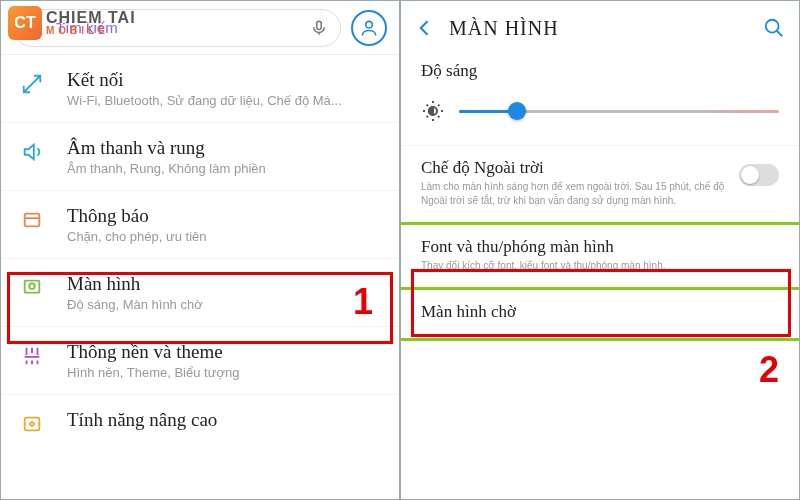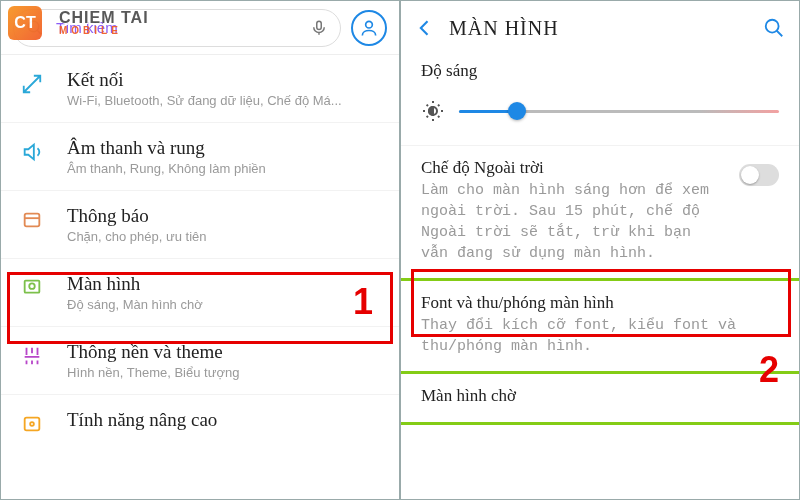--- a/index.html
+++ b/index.html
@@ -116,24 +116,23 @@
   padding: 12px 20px 14px 20px;
   border-bottom: 3px solid #84cc16;
 }
 .section-title-sm {
   font-size: 17px;
   font-family: Liberation Serif, serif;
   color: #222;
   margin-bottom: 2px;
 }
 .section-sub {
-  font-size: 15px;
+  font-size: 10px;
   color: #9a9a9a;
   line-height: 1.4;
-  font-family: Liberation Mono, monospace;
 }
 .section .row-flex { display:flex; align-items:flex-start; gap:12px; }
 .toggle {
   width: 40px; height: 22px; border-radius: 12px;
   background: #ddd; position: relative; flex-shrink:0; margin-top:6px;
 }
 .toggle::after {
   content:""; position:absolute; left:2px; top:2px;
   width:18px; height:18px; border-radius:50%; background:#fff;
   box-shadow: 0 1px 2px rgba(0,0,0,.3);
@@ -155,21 +154,21 @@
 .slider-thumb {
   position:absolute; top:50%;
   width:18px; height:18px; background:#1e88e5;
   border-radius:50%; transform:translate(-50%,-50%);
   box-shadow:0 1px 3px rgba(0,0,0,.3);
 }
 
 
 .watermark {
   position:absolute; top:6px; left:8px; z-index:50;
-  display:flex; align-items:center; gap:17px; opacity:.92;
+  display:flex; align-items:center; gap:4px; opacity:.92;
 }
 .wm-badge {
   width:34px; height:34px; border-radius:6px;
   background:linear-gradient(135deg,#f7931e,#f15a24);
   display:flex; align-items:center; justify-content:center;
   color:#fff; font-weight:700; font-size:16px; font-family:Arial;
 }
 .wm-text { display:flex; flex-direction:column; line-height:1; }
 .wm-text .l1 { font-size:16px; font-weight:700; color:#4a4a4a; letter-spacing:1px; text-shadow:1px 1px 0 #fff; }
 .wm-text .l2 { font-size:10px; color:#f15a24; letter-spacing:4px; font-weight:700; }

